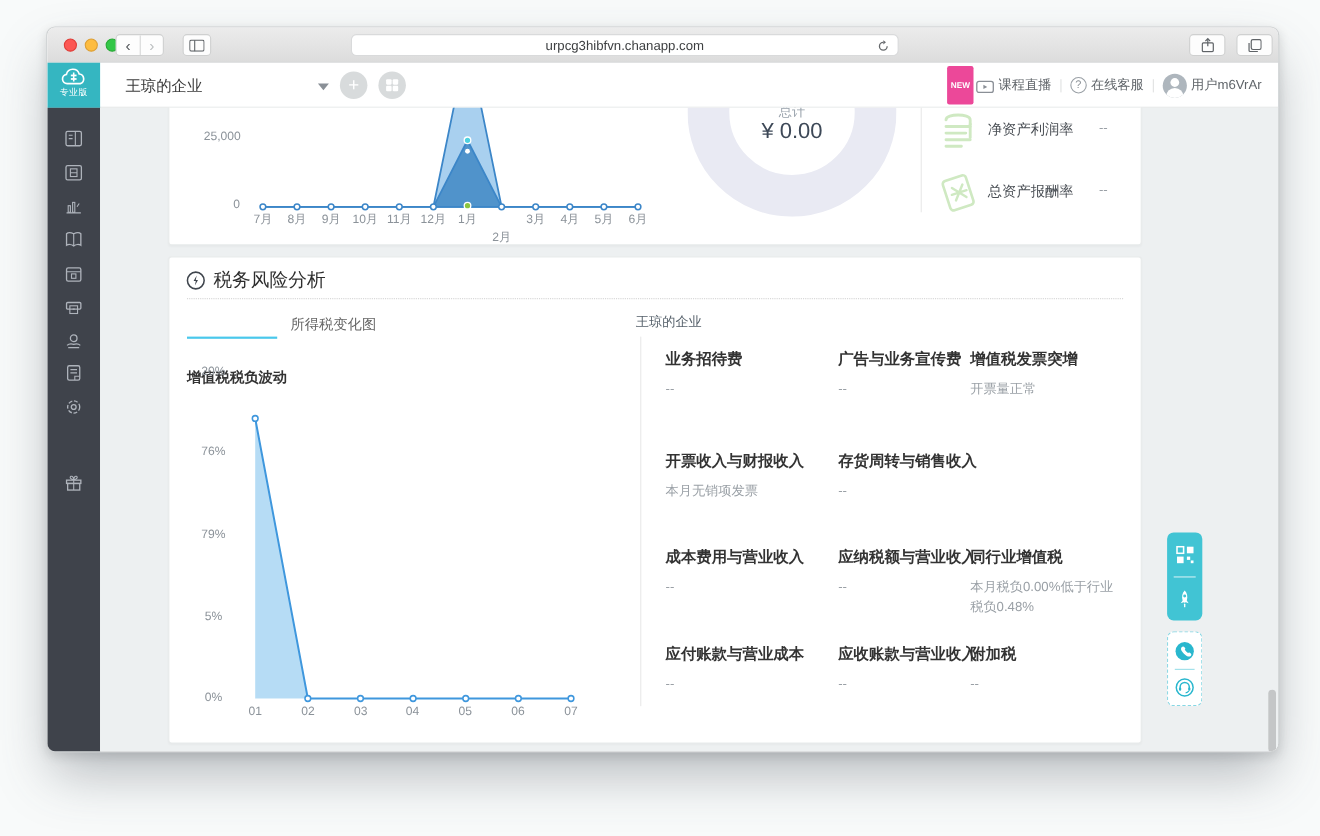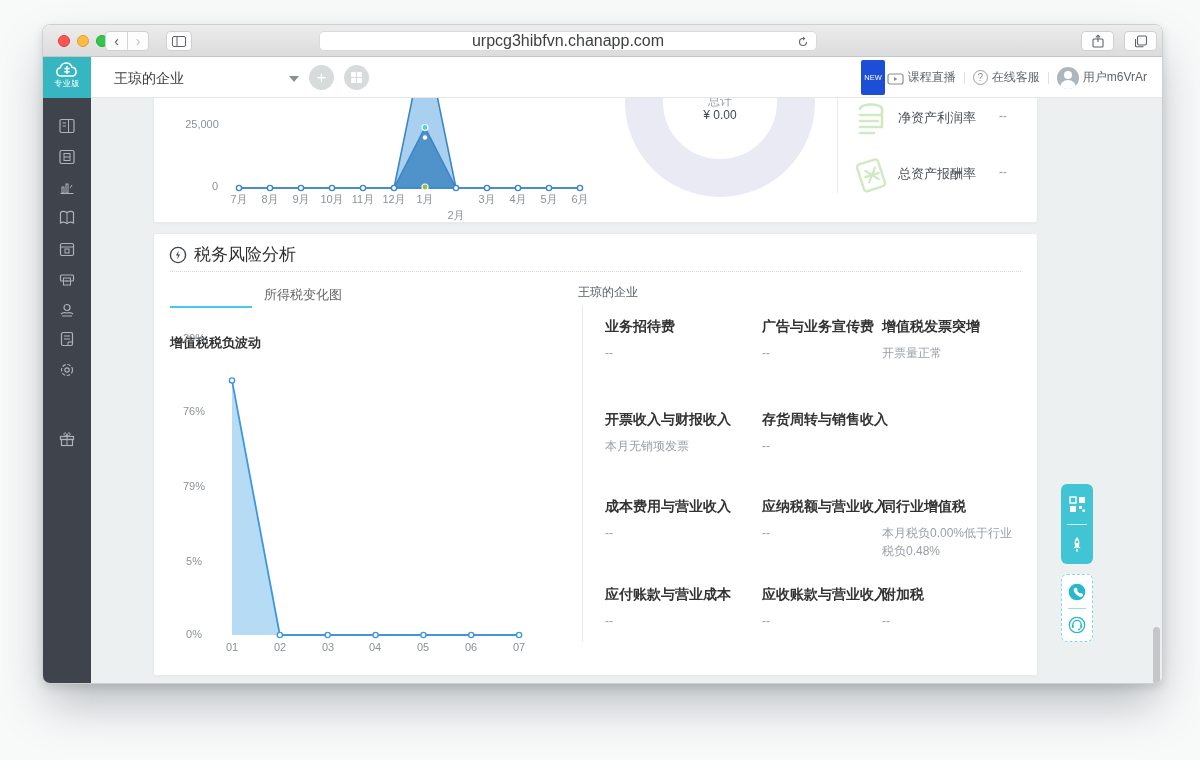--- a/index.html
+++ b/index.html
@@ -20,42 +20,42 @@
   .tb-btn { position:absolute; top:6px; height:20px; background:#fdfdfd; border:1px solid #cfd0d0;
     border-radius:4px; display:flex; align-items:center; justify-content:center; color:#5f6367; }
   .navgroup { position:absolute; top:6px; left:62px; display:flex; height:20px;
     border:1px solid #cfd0d0; border-radius:4px; overflow:hidden; background:#fdfdfd; }
   .navgroup .nav { width:21px; height:100%; display:flex; align-items:center; justify-content:center;
     font-size:14px; color:#55585c; }
   .navgroup .nav + .nav { border-left:1px solid #d6d7d8; color:#bcbfc1; }
   .tb-sidebar { left:123px; width:26px; }
   .urlfield { position:absolute; left:276px; top:6px; width:498px; height:20px; background:#fff;
     border:1px solid #d9dadb; border-radius:5px; display:flex; align-items:center; justify-content:center;
-    font-size:16px; color:#3e4042; }
+    font-size:12px; color:#3e4042; }
   .urlfield svg { position:absolute; right:7px; top:4px; }
   .tb-share { left:1038px; width:33px; }
   .tb-tabs { left:1081px; width:33px; }
 
   
   .appheader { position:relative; height:41px; background:#fff; border-bottom:1px solid #e4e6e7; }
   .logo { position:absolute; left:0; top:0; width:48px; height:41px; background:#35b6c1;
     display:flex; flex-direction:column; align-items:center; }
   .logo .brand { color:#fff; font-size:8px; margin-top:-1px; letter-spacing:.5px; }
   .company { position:absolute; left:71px; top:13px; font-size:14px; color:#3a3a3a; }
   .caret { position:absolute; left:246px; top:19px; width:0; height:0;
     border-left:5px solid transparent; border-right:5px solid transparent; border-top:6px solid #8a9097; }
   .circle-btn { position:absolute; top:8px; width:25px; height:25px; border-radius:50%; background:#d8dbdc;
     display:flex; align-items:center; justify-content:center; }
   .plus-btn { left:266px; color:#fff; font-size:17px; line-height:1; }
   .grid-btn { left:301px; }
   .grid-btn .g { width:11px; height:11px; display:grid; grid-template-columns:5px 5px; gap:1px; }
   .grid-btn .g i { background:#fff; border-radius:1px; }
   .hdr-right { position:absolute; right:15px; top:0; height:41px; display:flex; align-items:center; gap:8px; }
   .hdr-item { display:flex; align-items:center; gap:4px; font-size:12px; color:#5f6469; }
-  .badge-new { background:#1d4ed8; color:#fff; font-size:7.5px; font-weight:normal; border-radius:2px;
+  .badge-new { background:#ec4899; color:#fff; font-size:7.5px; font-weight:bold; border-radius:2px;
     padding:13px 3px; margin-right:-2px; position:relative; z-index:2; }
   .vdiv { width:1px; height:12px; background:#e0e1e2; }
   .qmark { width:15px; height:15px; border-radius:50%; border:1.3px solid #9aa0a6; color:#8a9096;
     font-size:10px; display:flex; align-items:center; justify-content:center; }
   .avatar { width:22px; height:22px; border-radius:50%; background:#aeb6bd; overflow:hidden; position:relative; }
   .avatar:before { content:""; position:absolute; left:7px; top:4px; width:8px; height:8px; border-radius:50%; background:#fff; }
   .avatar:after { content:""; position:absolute; left:3px; top:13px; width:16px; height:10px; border-radius:8px 8px 0 0; background:#fff; }
 
   
   .appbody { position:relative; height:587px; display:flex; }
@@ -65,21 +65,21 @@
 
   .card { position:absolute; background:#fff; border:1px solid #e8ebeb; border-radius:3px;
     box-shadow:0 1px 2px rgba(0,0,0,.03); }
   .card1 { left:62px; top:-78px; width:885px; height:203px; }
   .card2 { left:62px; top:135px; width:885px; height:443px; }
 
   .axis-label { position:absolute; font-size:11px; color:#8b9299; }
   .ral { text-align:center; } .cal { text-align:center; }
 
   .donut-label  { position:absolute; left:536px; top:72px; width:60px; text-align:center; font-size:12px; color:#97a0aa; }
-  .donut-value  { position:absolute; left:506px; top:87px; width:120px; text-align:center; font-size:12px; color:#3d4857; }
+  .donut-value  { position:absolute; left:506px; top:87px; width:120px; text-align:center; font-size:20px; color:#3d4857; }
   .c1-div { position:absolute; left:683px; top:40px; width:1px; height:132px; background:#e9e9e9; }
   .metric { position:absolute; left:698px; width:180px; display:block; }
   .metric .lbl { position:absolute; left:46px; top:10px; font-size:13px; color:#4a4f55; white-space:nowrap; }
   .metric .val { position:absolute; left:147px; top:10px; font-size:12px; color:#9aa0a6; }
 
   .sec-head { position:absolute; left:15px; top:9px; display:flex; align-items:center; gap:7px; }
   .sec-title { font-size:17px; font-weight:400; color:#2e2e2e; }
   .dotline { position:absolute; left:16px; right:16px; top:37px; border-top:1px dotted #d8d8d8; }
   .tab { position:absolute; top:52px; font-size:13px; }
   .tab1 { left:16px; color:#333; font-weight:600;margin-top:48px; }

